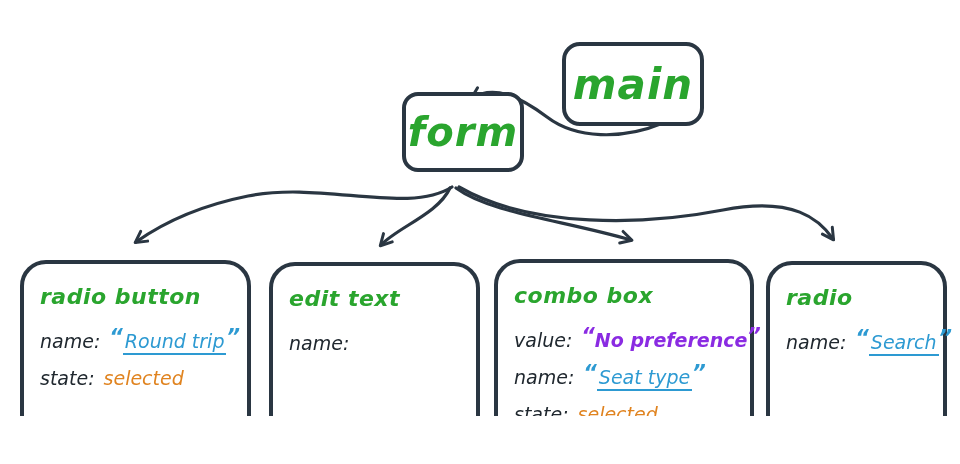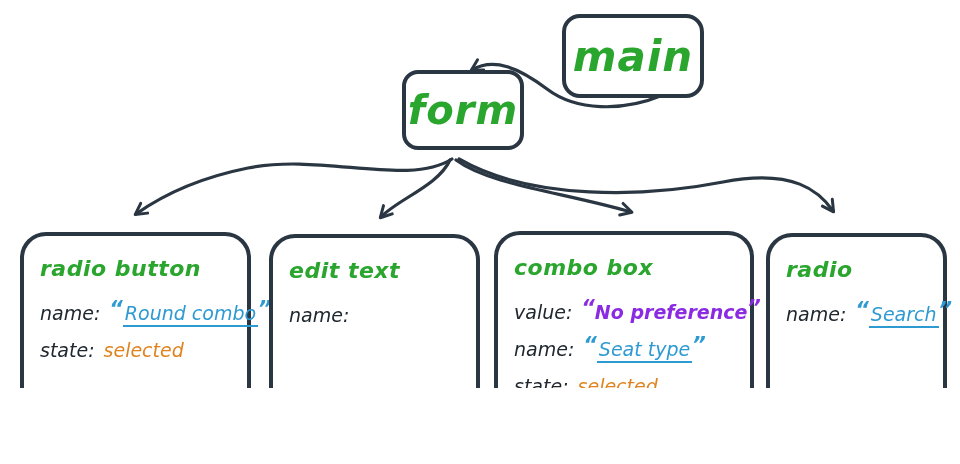--- a/index.html
+++ b/index.html
@@ -2,36 +2,36 @@
 <html style="--ink: #2a3642; --green: #2aa52e; --blue: #2d9ad2; --purple: #8a2be2; --orange: #e0831f;"><head>
 <meta charset="utf-8">
 <style>
   :root{
     --ink:#2a3642; --label:#20282f; --green:#2aa52e; --blue:#2d9ad2;
     --purple:#8a2be2; --orange:#e0831f; --bg:#ffffff;
   }
   html,body{margin:0;padding:0;background:var(--bg);}
   #stage{
     position:relative;width:960px;height:388px;background:var(--bg);
-    overflow:hidden;font-family:"DejaVu Sans",sans-serif;
+    overflow:hidden;font-family:"DejaVu Sans",sans-serif;margin-top:28px;
   }
   #edges{position:absolute;left:0;top:0;width:960px;height:464px;}
   .edge{fill:none;stroke:var(--ink);stroke-width:3.2px;stroke-linecap:round;}
   .node{
     position:absolute;box-sizing:border-box;background:#fff;
     border:4px solid var(--ink);
   }
   .node-small{display:flex;align-items:center;justify-content:center;}
   .node-label{
     color:var(--green);font-style:italic;font-weight:600;letter-spacing:1px;
     font-family:"DejaVu Sans",sans-serif;
   }
   #node-main{left:562px;top:14px;width:142px;height:84px;border-radius:18px;}
   #node-main .node-label{font-size:42px;}
-  #node-form{left:402px;top:70px;width:122px;height:80px;border-radius:16px;}
+  #node-form{left:402px;top:64px;width:122px;height:80px;border-radius:16px;}
   #node-form .node-label{font-size:40px;}
   .node-big{border-radius:26px;padding:12px 14px 10px 16px;}
   #node-radio {left:20px; top:232px;width:231px;height:181px;}
   #node-edit  {left:269px;top:234px;width:211px;height:181px;}
   #node-combo {left:494px;top:231px;width:260px;height:185px;}
   #node-button{left:766px;top:233px;width:181px;height:183px;}
   .node-title{
     color:var(--green);font-style:italic;font-weight:600;font-size:22px;
     line-height:42px;white-space:nowrap;letter-spacing:0.5px;
   }
@@ -73,21 +73,21 @@
 
   <div class="node node-small" id="node-form">
     <span class="node-label">form</span>
   </div>
 
   <div class="node node-big" id="node-radio">
     <div class="node-title">radio button</div>
     <div class="props">
       <div class="prop-row">
         <span class="prop-label">name:</span>
-        <span class="val-name"><span class="q">“</span><span class="v">Round combo</span><span class="q">”</span></span>
+        <span class="val-name"><span class="q">“</span><span class="v">Round trip</span><span class="q">”</span></span>
       </div>
       <div class="prop-row">
         <span class="prop-label">state:</span>
         <span class="val-orange">selected</span>
       </div>
     </div>
   </div>
 
   <div class="node node-big" id="node-edit">
     <div class="node-title">edit text</div>

